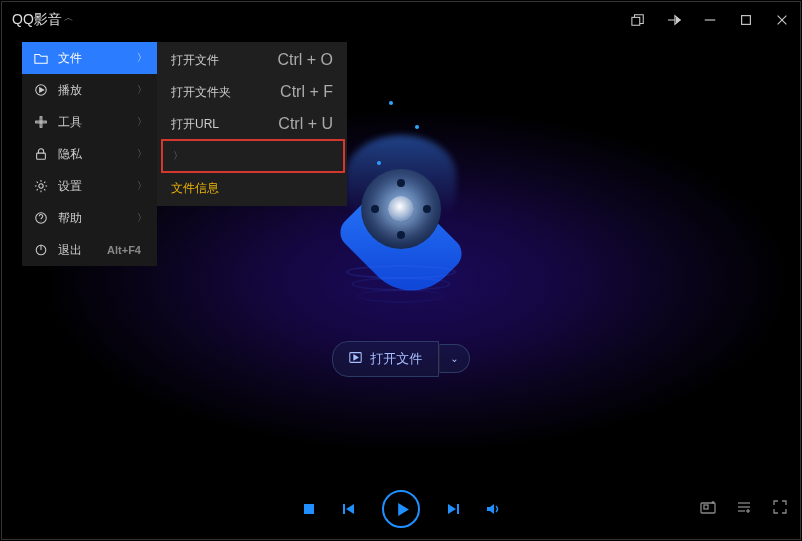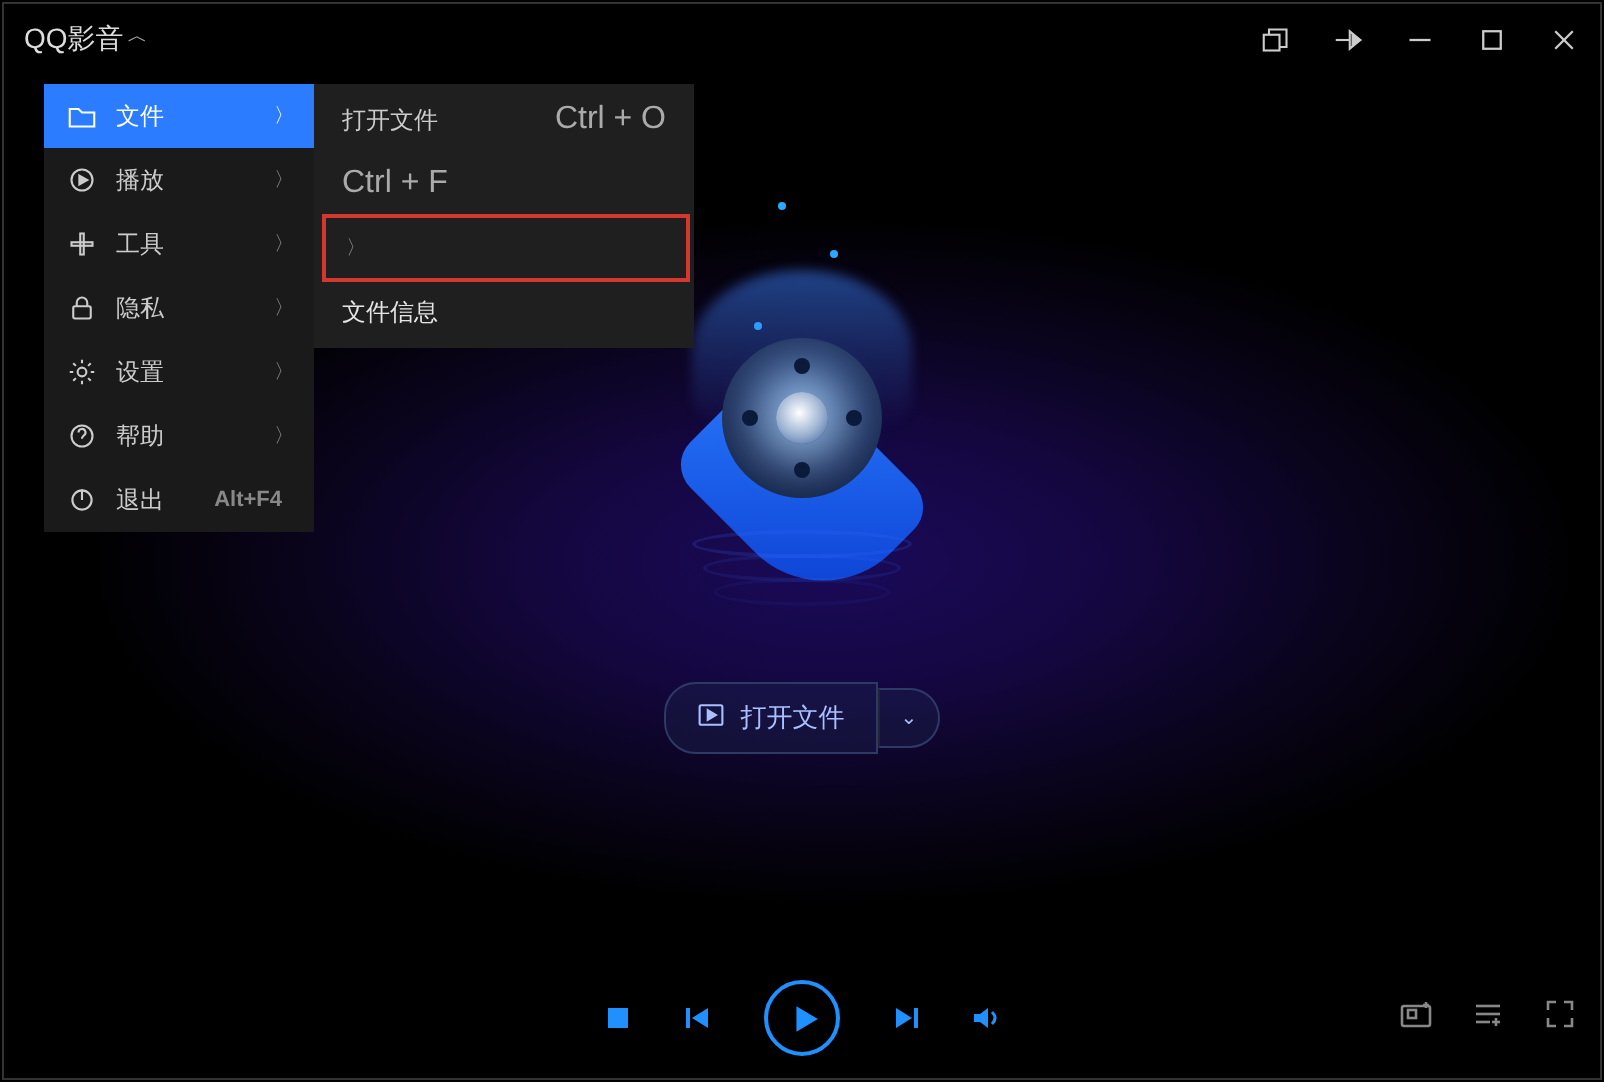--- a/index.html
+++ b/index.html
@@ -24,21 +24,21 @@
 .menu-shortcut { font-size: 11px; color: #888; margin-right: 6px; font-weight: bold; }
 .menu-arrow { font-size: 10px; color: #888; }
 .menu-item.active .menu-arrow { color: #fff; }
 
 
 .sub-menu { position: absolute; left: 155px; top: 40px; width: 190px; background: #1f1f1f; z-index: 10; padding: 2px 0; }
 .sub-item { height: 32px; display: flex; align-items: center; padding: 0 14px; color: #ccc; font-size: 12px; cursor: pointer; }
 .sub-item .sub-label { flex: 1; }
 .sub-item .sub-shortcut { font-size: 16px; color: #aaa; }
 .sub-item .sub-arrow { font-size: 10px; color: #888; }
-.sub-item.disabled { color: #e5e5e5; }
+.sub-item.disabled { color: #eab308; }
 .sub-item.highlighted { border: 2px solid #d4372e; height: 34px; margin: -1px 2px -1px 4px; padding: 0 10px; }
 
 
 .stage { position: absolute; left: 0; right: 0; top: 36px; bottom: 60px; display: flex; flex-direction: column; align-items: center; justify-content: center; background: radial-gradient(ellipse 60% 50% at 52% 55%, #1a0a5a 0%, #140740 30%, #0a041c 55%, #000 78%); }
 .reel-wrap { position: relative; width: 160px; height: 180px; display:flex; align-items:center; justify-content:center; }
 .dots { position:absolute; top:-10px; left:0; right:0; display:flex; justify-content:center; }
 .dot { width:4px; height:4px; border-radius:50%; background:#2aa9ff; position:absolute; }
 .d1 { left: 68px; top: -30px; }
 .d2 { left: 94px; top: -6px; }
 .d3 { left: 56px; top: 30px; }
@@ -220,21 +220,26 @@
       <span class="menu-shortcut">Alt+F4</span>
     </div>
   </div>
 
   <div class="sub-menu">
     <div class="sub-item">
       <span class="sub-label">打开文件</span>
       <span class="sub-shortcut">Ctrl + O</span>
     </div>
     <div class="sub-item">
+      <span class="sub-label">打开文件夹</span>
       <span class="sub-shortcut">Ctrl + F</span>
+    </div>
+    <div class="sub-item">
+      <span class="sub-label">打开URL</span>
+      <span class="sub-shortcut">Ctrl + U</span>
     </div>
     <div class="sub-item highlighted">
       <span class="sub-arrow">〉</span>
     </div>
     <div class="sub-item disabled">
       <span class="sub-label">文件信息</span>
     </div>
   </div>
 
   <div class="bottombar">

